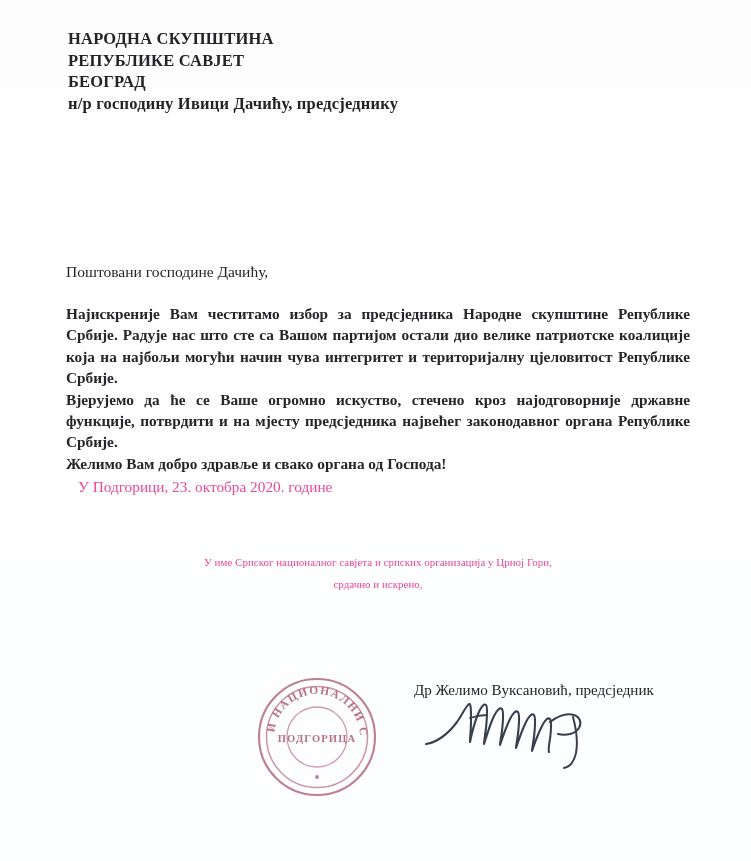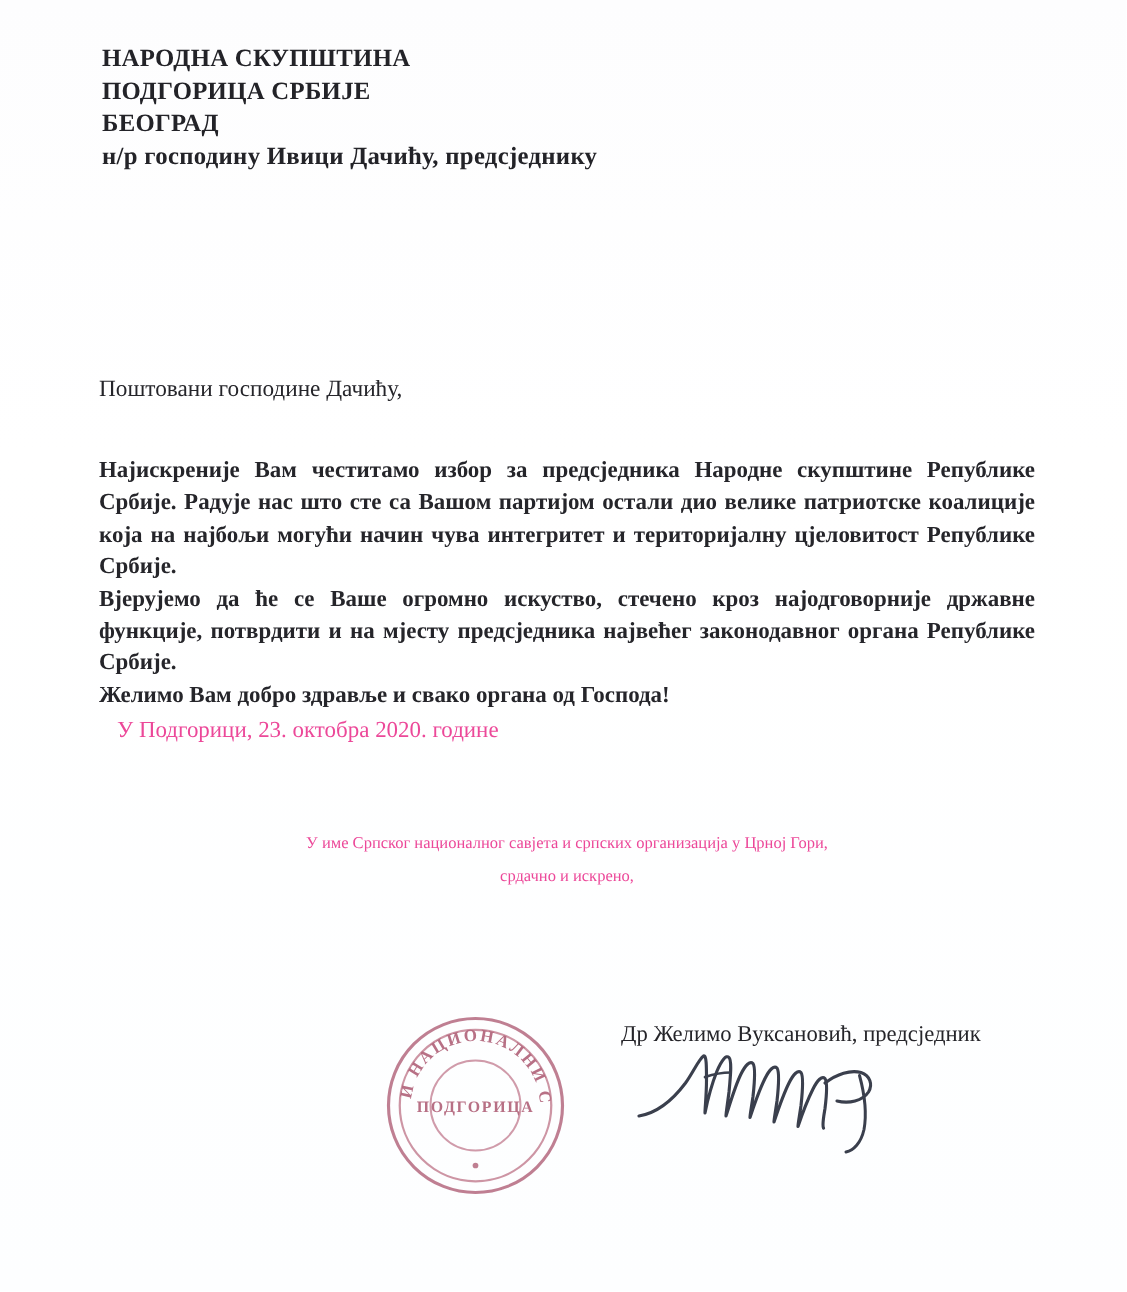--- a/index.html
+++ b/index.html
@@ -47,21 +47,21 @@
     line-height: 21.5px;
     letter-spacing: 0.2px;
     color: #232328;
     white-space: nowrap;
   }
 
   
   .salutation {
     position: absolute;
     left: 66px;
-    top: 250px;
+    top: 262px;
     font-size: 15.5px;
     line-height: 20px;
     color: #25252a;
   }
 
   
   .body-block {
     position: absolute;
     left: 66px;
     top: 303px;
@@ -146,21 +146,21 @@
 </style>
 </head>
 <body>
 
 <div class="scan-tint"></div>
 
 <div class="page">
 
   <div class="letter-header">
     <div class="hline">НАРОДНА СКУПШТИНА</div>
-    <div class="hline">ПОДГОРИЦА СРБИЈЕ</div>
+    <div class="hline">РЕПУБЛИКЕ САВЈЕТ</div>
     <div class="hline">БЕОГРАД</div>
     <div class="hline">н/р господину Ивици Дачићу, предсједнику</div>
   </div>
 
   <div class="salutation">Поштовани господине Дачићу,</div>
 
   <div class="body-block">
     <p class="para">Најискреније Вам честитамо избор за предсједника Народне скупштине Републике Србије. Радује нас што сте са Вашом партијом остали дио велике патриотске коалиције која на најбољи могући начин чува интегритет и територијалну цјеловитост Републике Србије.</p>
     <p class="para">Вјерујемо да ће се Ваше огромно искуство, стечено кроз најодговорније државне функције, потврдити и на мјесту предсједника највећег законодавног органа Републике Србије.</p>
     <p class="para last-line-left">Желимо Вам добро здравље и свако органа од Господа!</p>

